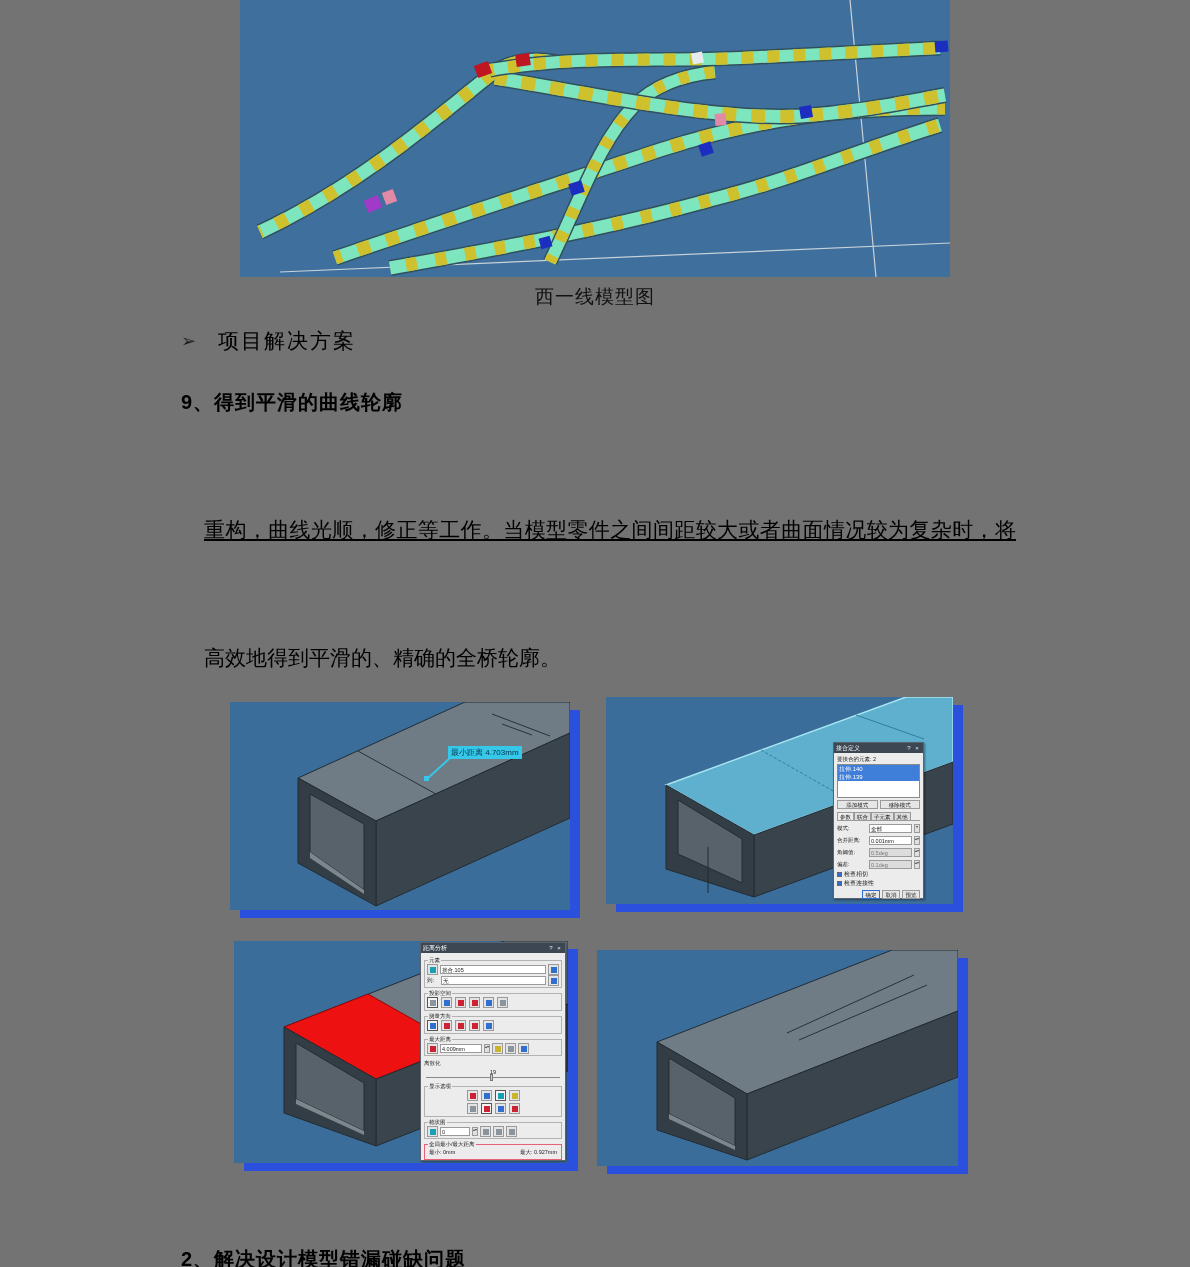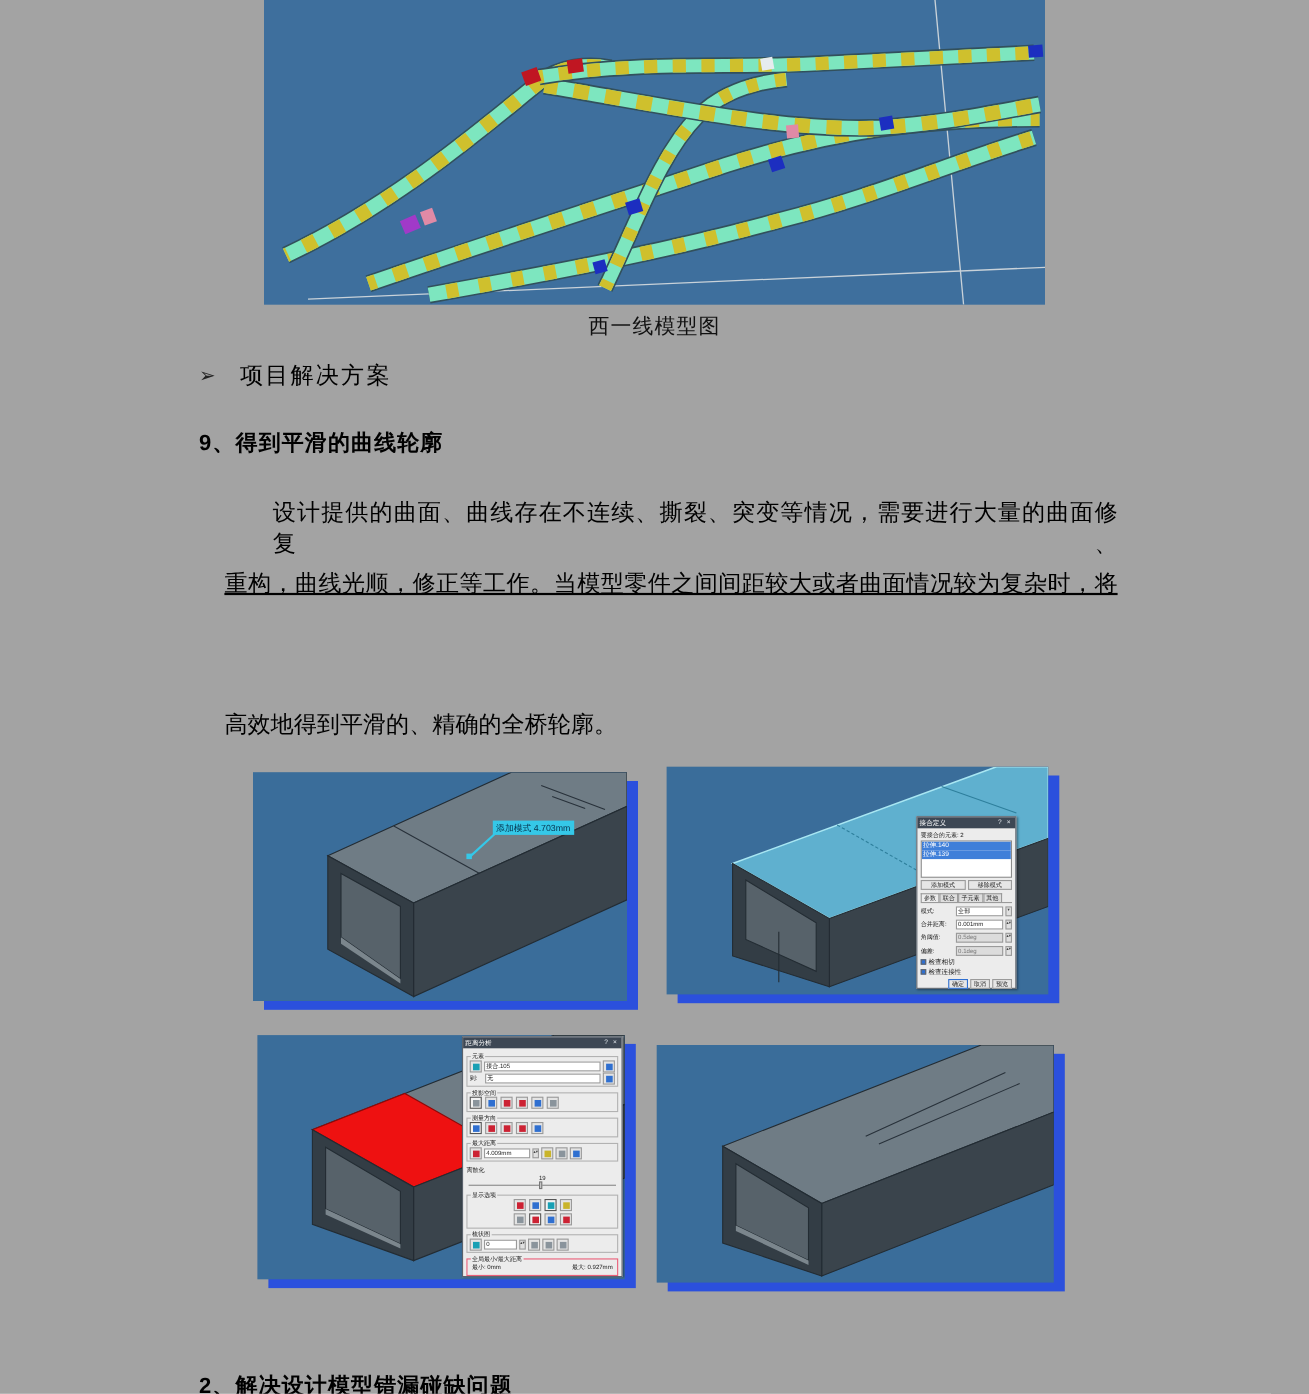--- a/index.html
+++ b/index.html
@@ -1,17 +1,17 @@
 <!DOCTYPE html>
 <html><head>
 <meta charset="utf-8">
 <style>
   * { margin:0; padding:0; box-sizing:border-box; }
   body { background:#ffffff; font-family:"Liberation Sans", sans-serif; }
-  .page { position:relative; width:1190px; height:1267px; background:#a3a3a3; overflow:hidden; }
+  .page { position:relative; width:1190px; height:1267px; background:#737373; overflow:hidden; }
 
   
   .model-figure { position:absolute; left:240px; top:0; width:710px; height:277px; background:#3e6f9d; overflow:hidden; }
   .fig-caption { position:absolute; left:240px; top:284px; width:710px; text-align:center; font-size:19px; color:#111; letter-spacing:1px; }
 
   
   .bullet-row { position:absolute; left:181px; top:327px; display:flex; align-items:center; gap:22px; }
   .bullet-glyph { font-size:18px; color:#222; }
   .bullet-text { font-size:21px; font-weight:normal; color:#000; letter-spacing:2px; }
   .num-heading { position:absolute; left:181px; font-size:20px; font-weight:bold; color:#000; letter-spacing:1px; }
@@ -137,39 +137,38 @@
   </div>
   <div class="fig-caption">西一线模型图</div>
 
   <div class="bullet-row">
     <span class="bullet-glyph">➢</span>
     <span class="bullet-text">项目解决方案</span>
   </div>
 
   <div class="num-heading h-sec1">9、得到平滑的曲线轮廓</div>
 
-  <div class="para-line pl1 just">设计提供的曲面、曲线存在不连续、撕裂、突变等情况，需要进行大量的曲面修复、</div>
   <div class="para-line pl2 just">重构，曲线光顺，修正等工作。当模型零件之间间距较大或者曲面情况较为复杂时，将</div>
   <div class="para-line pl4">高效地得到平滑的、精确的全桥轮廓。</div>
 
   <div class="shot tl">
     <div class="shadow"></div>
     <div class="canvas">
       <svg width="340" height="208" viewBox="0 0 340 208">
         <polygon points="68,76 235,0 340,0 340,31 146,119" fill="#6f7c85" stroke="#232c33" stroke-width="1"></polygon>
         <polygon points="146,119 340,31 340,116 146,204" fill="#3a444c" stroke="#232c33" stroke-width="1"></polygon>
         <polygon points="68,76 146,119 146,204 68,161" fill="#333d45" stroke="#232c33" stroke-width="1"></polygon>
         <polygon points="80,92 134,122 134,188 80,150" fill="#57626a" stroke="#232c33" stroke-width="1"></polygon>
         <polygon points="80,150 134,188 134,192 80,156" fill="#7b868d"></polygon>
         <path d="M 128 49 L 206 92" stroke="#28313a" stroke-width="1" fill="none"></path>
         <path d="M 262 12 L 320 34 M 272 22 L 302 33" stroke="#28313a" stroke-width="1" fill="none"></path>
         <line x1="220" y1="56" x2="197" y2="77" stroke="#35c8e8" stroke-width="2"></line>
         <rect x="194" y="74" width="5" height="5" fill="#35c8e8"></rect>
       </svg>
-      <div class="meas-tooltip">添加模式 4.703mm</div>
+      <div class="meas-tooltip">最小距离 4.703mm</div>
     </div>
   </div>
 
   <div class="shot tr">
     <div class="shadow"></div>
     <div class="canvas">
       <svg width="347" height="207" viewBox="0 0 347 207">
         <polygon points="60,88 300,0 347,0 347,65 148,138" fill="#5fb0cf" stroke="#a8e6f2" stroke-width="1.4"></polygon>
         <polygon points="148,138 347,65 347,127 148,200" fill="#39434b" stroke="#232c33" stroke-width="1"></polygon>
         <polygon points="60,88 148,138 148,200 60,172" fill="#333d45" stroke="#232c33" stroke-width="1"></polygon>

